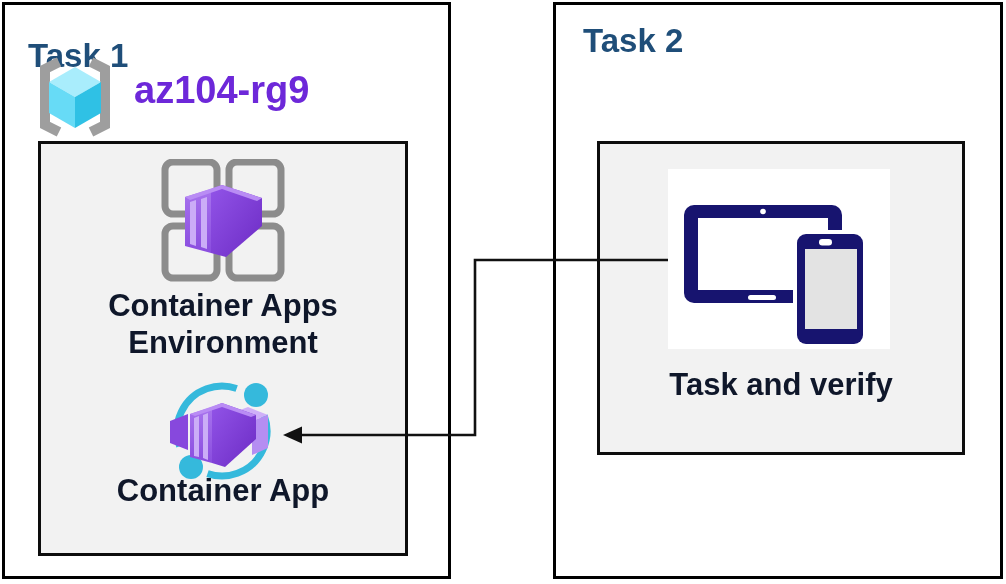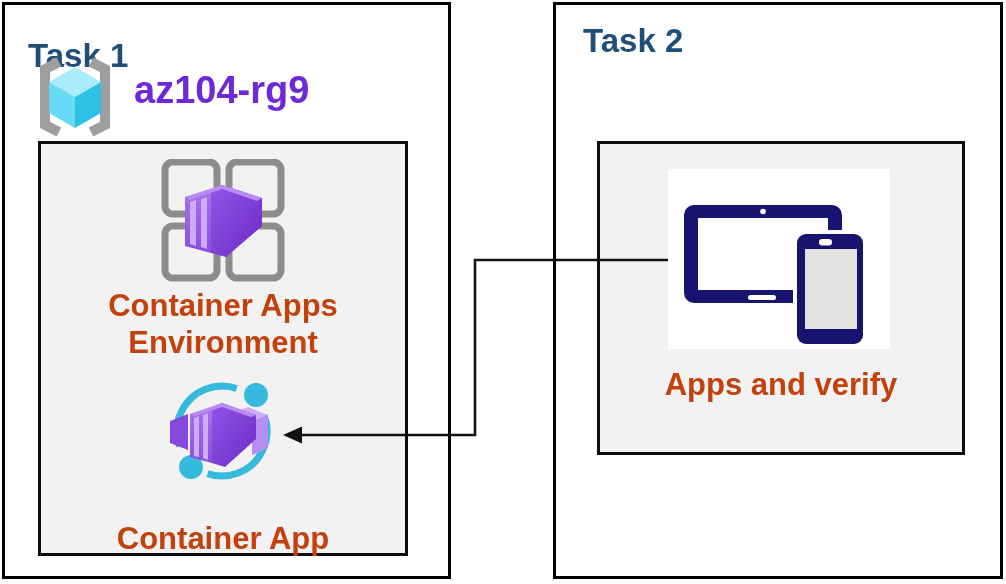--- a/index.html
+++ b/index.html
@@ -19,26 +19,26 @@
   .rg-icon{position:absolute;left:28px;top:55px;}
   .rg-name{
     position:absolute;left:134px;top:70px;font-size:38px;font-weight:700;color:#6d28d9;
     white-space:nowrap;line-height:1.1;
   }
   .inner-box{position:absolute;background:#F2F2F2;border:3px solid #0d0d0d;box-sizing:border-box;}
   .inner1{left:38px;top:141px;width:370px;height:415px;}
   .inner2{left:597px;top:141px;width:368px;height:314px;}
   .cae-icon{position:absolute;left:160px;top:159px;}
   .node-label{
-    position:absolute;font-size:31px;font-weight:700;color:#c2410c;text-align:center;
+    position:absolute;font-size:31px;font-weight:700;color:#0f172a;text-align:center;
     line-height:37px;
   }
   .cae-label{left:49px;top:287px;width:348px;}
   .ca-icon{position:absolute;left:166px;top:376px;}
-  .ca-label{left:49px;top:520px;width:348px;}
+  .ca-label{left:49px;top:472px;width:348px;}
   .device-plate{position:absolute;left:668px;top:169px;width:222px;height:180px;background:#ffffff;}
   .t2-label{left:599px;top:366px;width:364px;}
   .connector-overlay{position:absolute;left:0;top:0;pointer-events:none;}
 </style>
 </head>
 <body>
 
 <div class="canvas">
 
   <section class="task-box task1-box"></section>
@@ -115,20 +115,20 @@
       <rect x="16" y="36" width="158" height="98" rx="10" fill="#17146F"></rect>
       <rect x="30" y="49" width="130" height="72" fill="#FFFFFF"></rect>
       <circle cx="95" cy="42.5" r="2.8" fill="#FFFFFF"></circle>
       <rect x="80" y="126" width="28" height="5" rx="2.5" fill="#FFFFFF"></rect>
       <rect x="125" y="61" width="74" height="118" rx="12" fill="#FFFFFF"></rect>
       <rect x="129" y="65" width="66" height="110" rx="9" fill="#17146F"></rect>
       <rect x="151" y="70" width="13" height="6.5" rx="3.2" fill="#FFFFFF"></rect>
       <rect x="137" y="80" width="52" height="80" fill="#E3E3E3"></rect>
     </svg>
   </div>
-  <div class="node-label t2-label">Apps and verify</div>
+  <div class="node-label t2-label">Task and verify</div>
 
   <svg class="connector-overlay" width="1006" height="584" viewBox="0 0 1006 584" aria-hidden="true">
     <polyline points="668,260 475,260 475,435 300,435" fill="none" stroke="#111111" stroke-width="2.6"></polyline>
     <polygon points="283,435 302,426.5 302,443.5" fill="#111111"></polygon>
   </svg>
 
 </div>
 
 </body></html>

